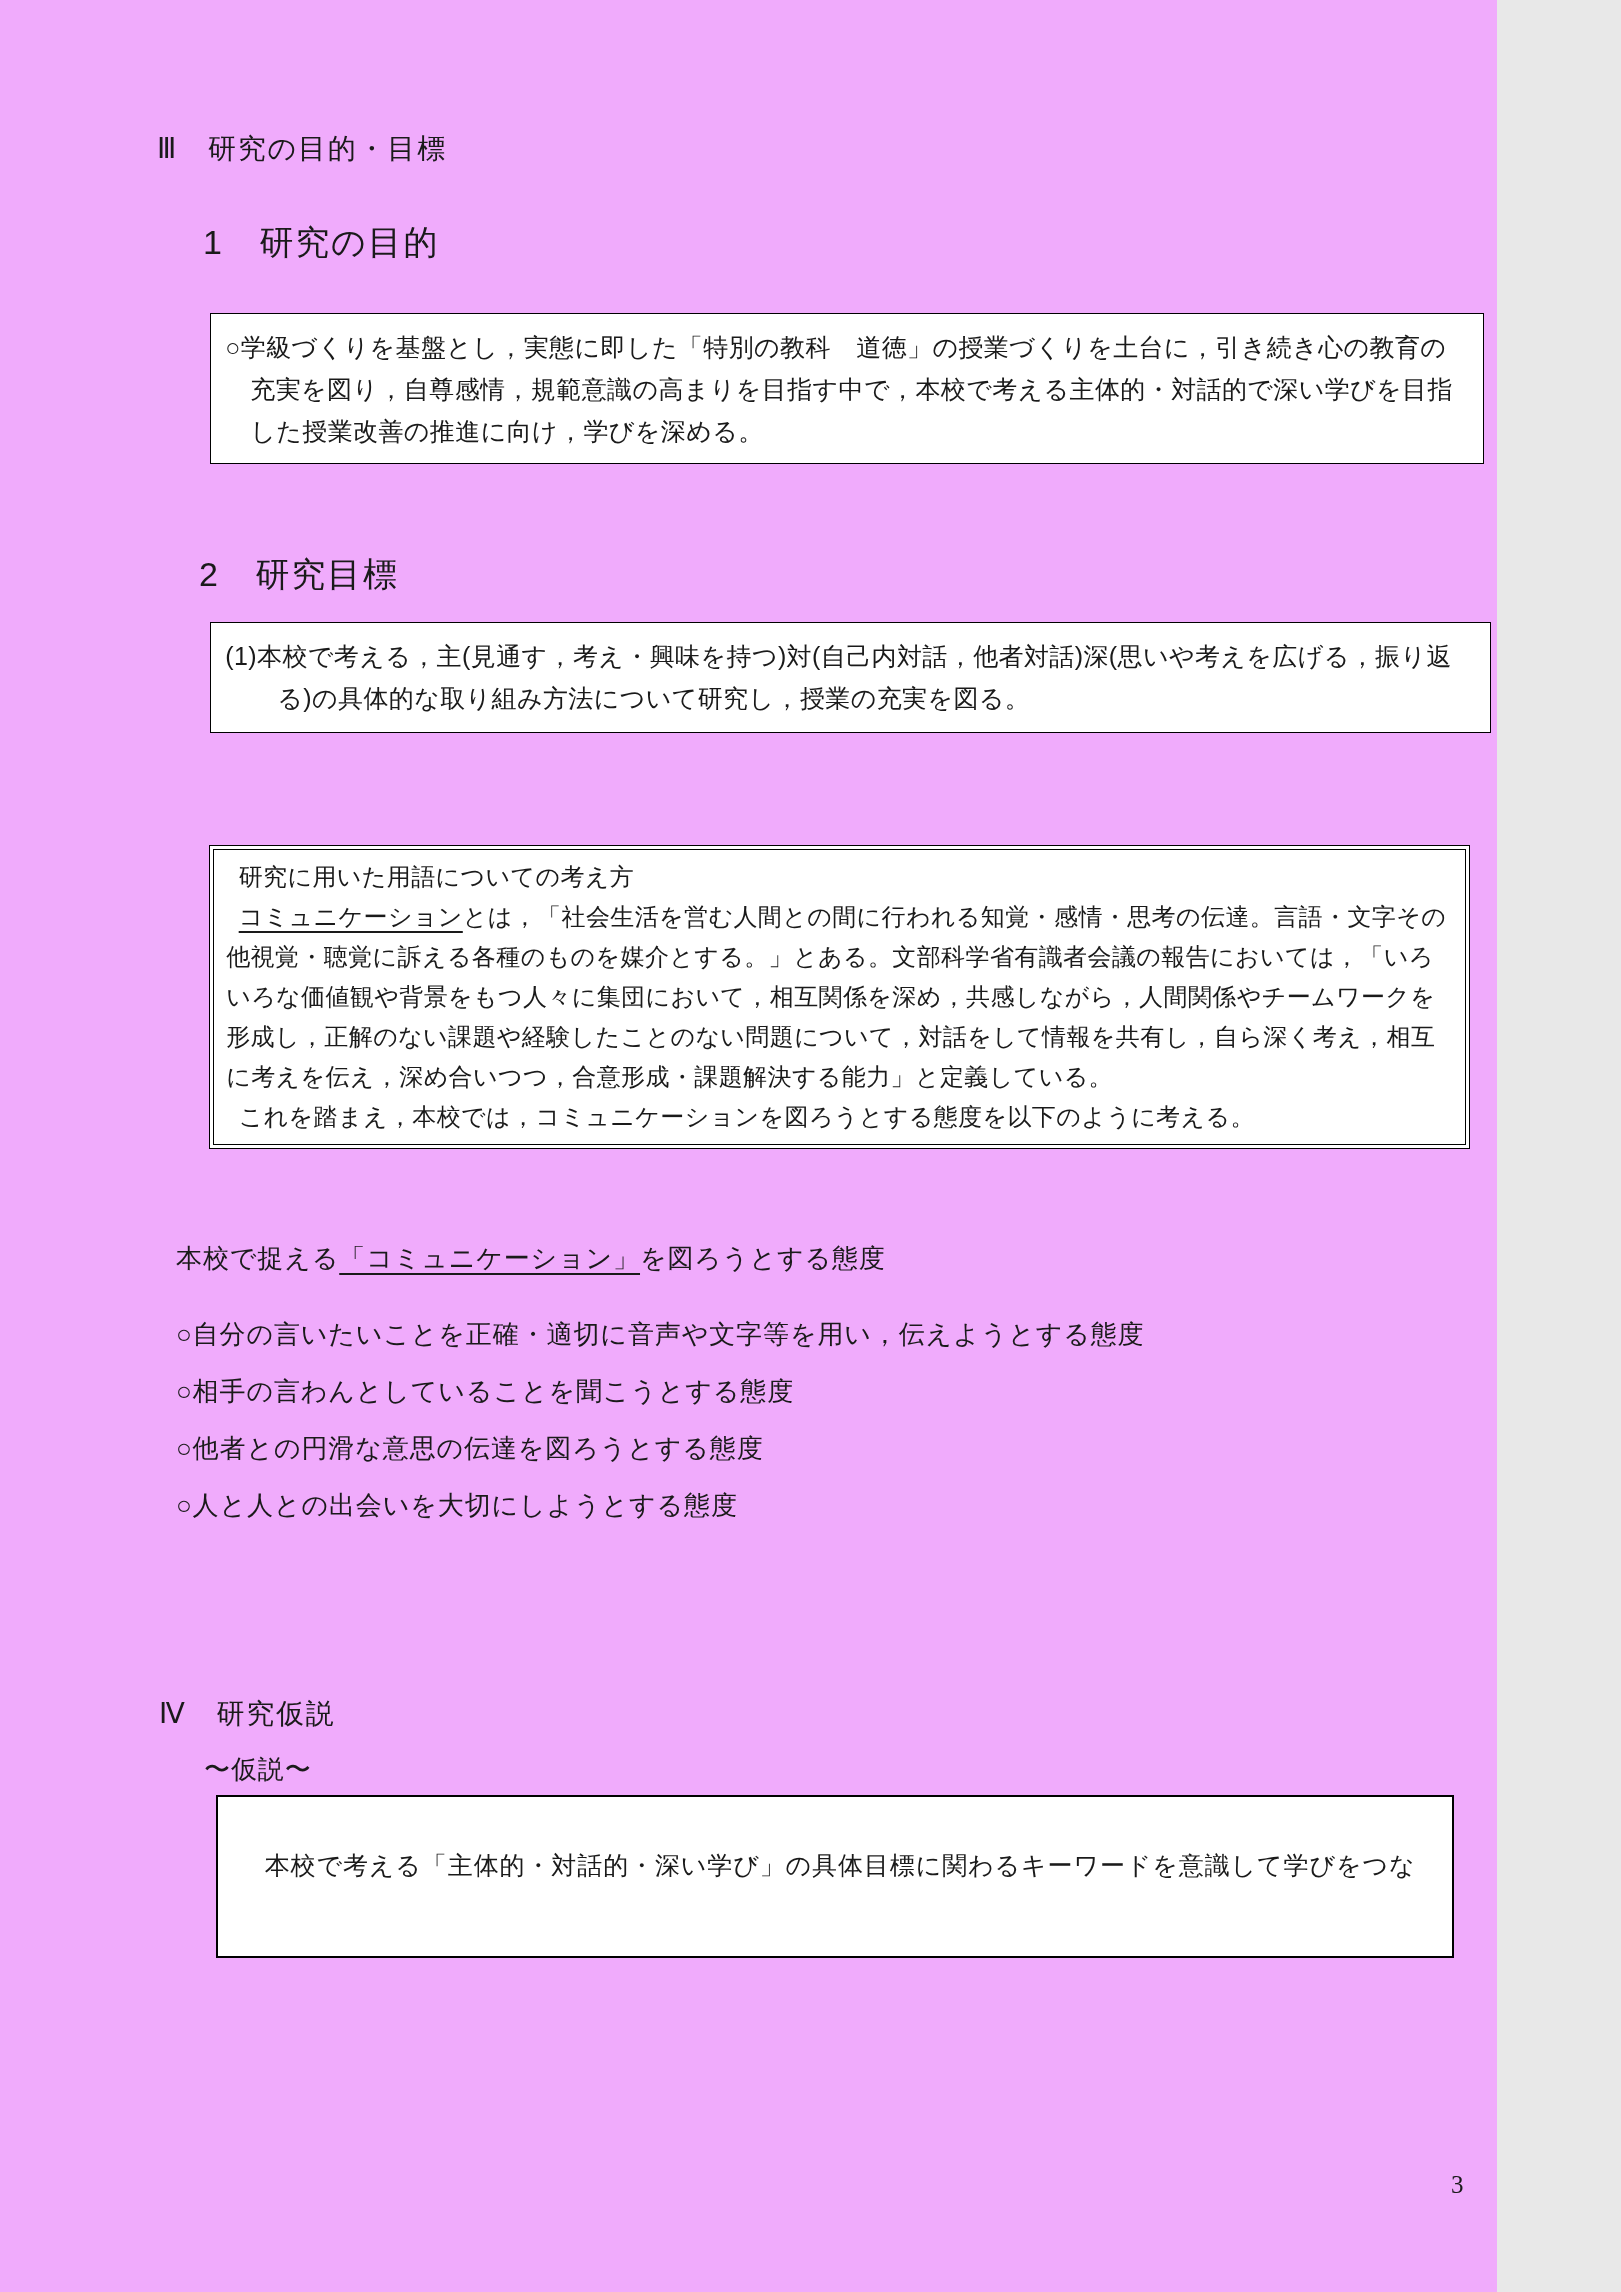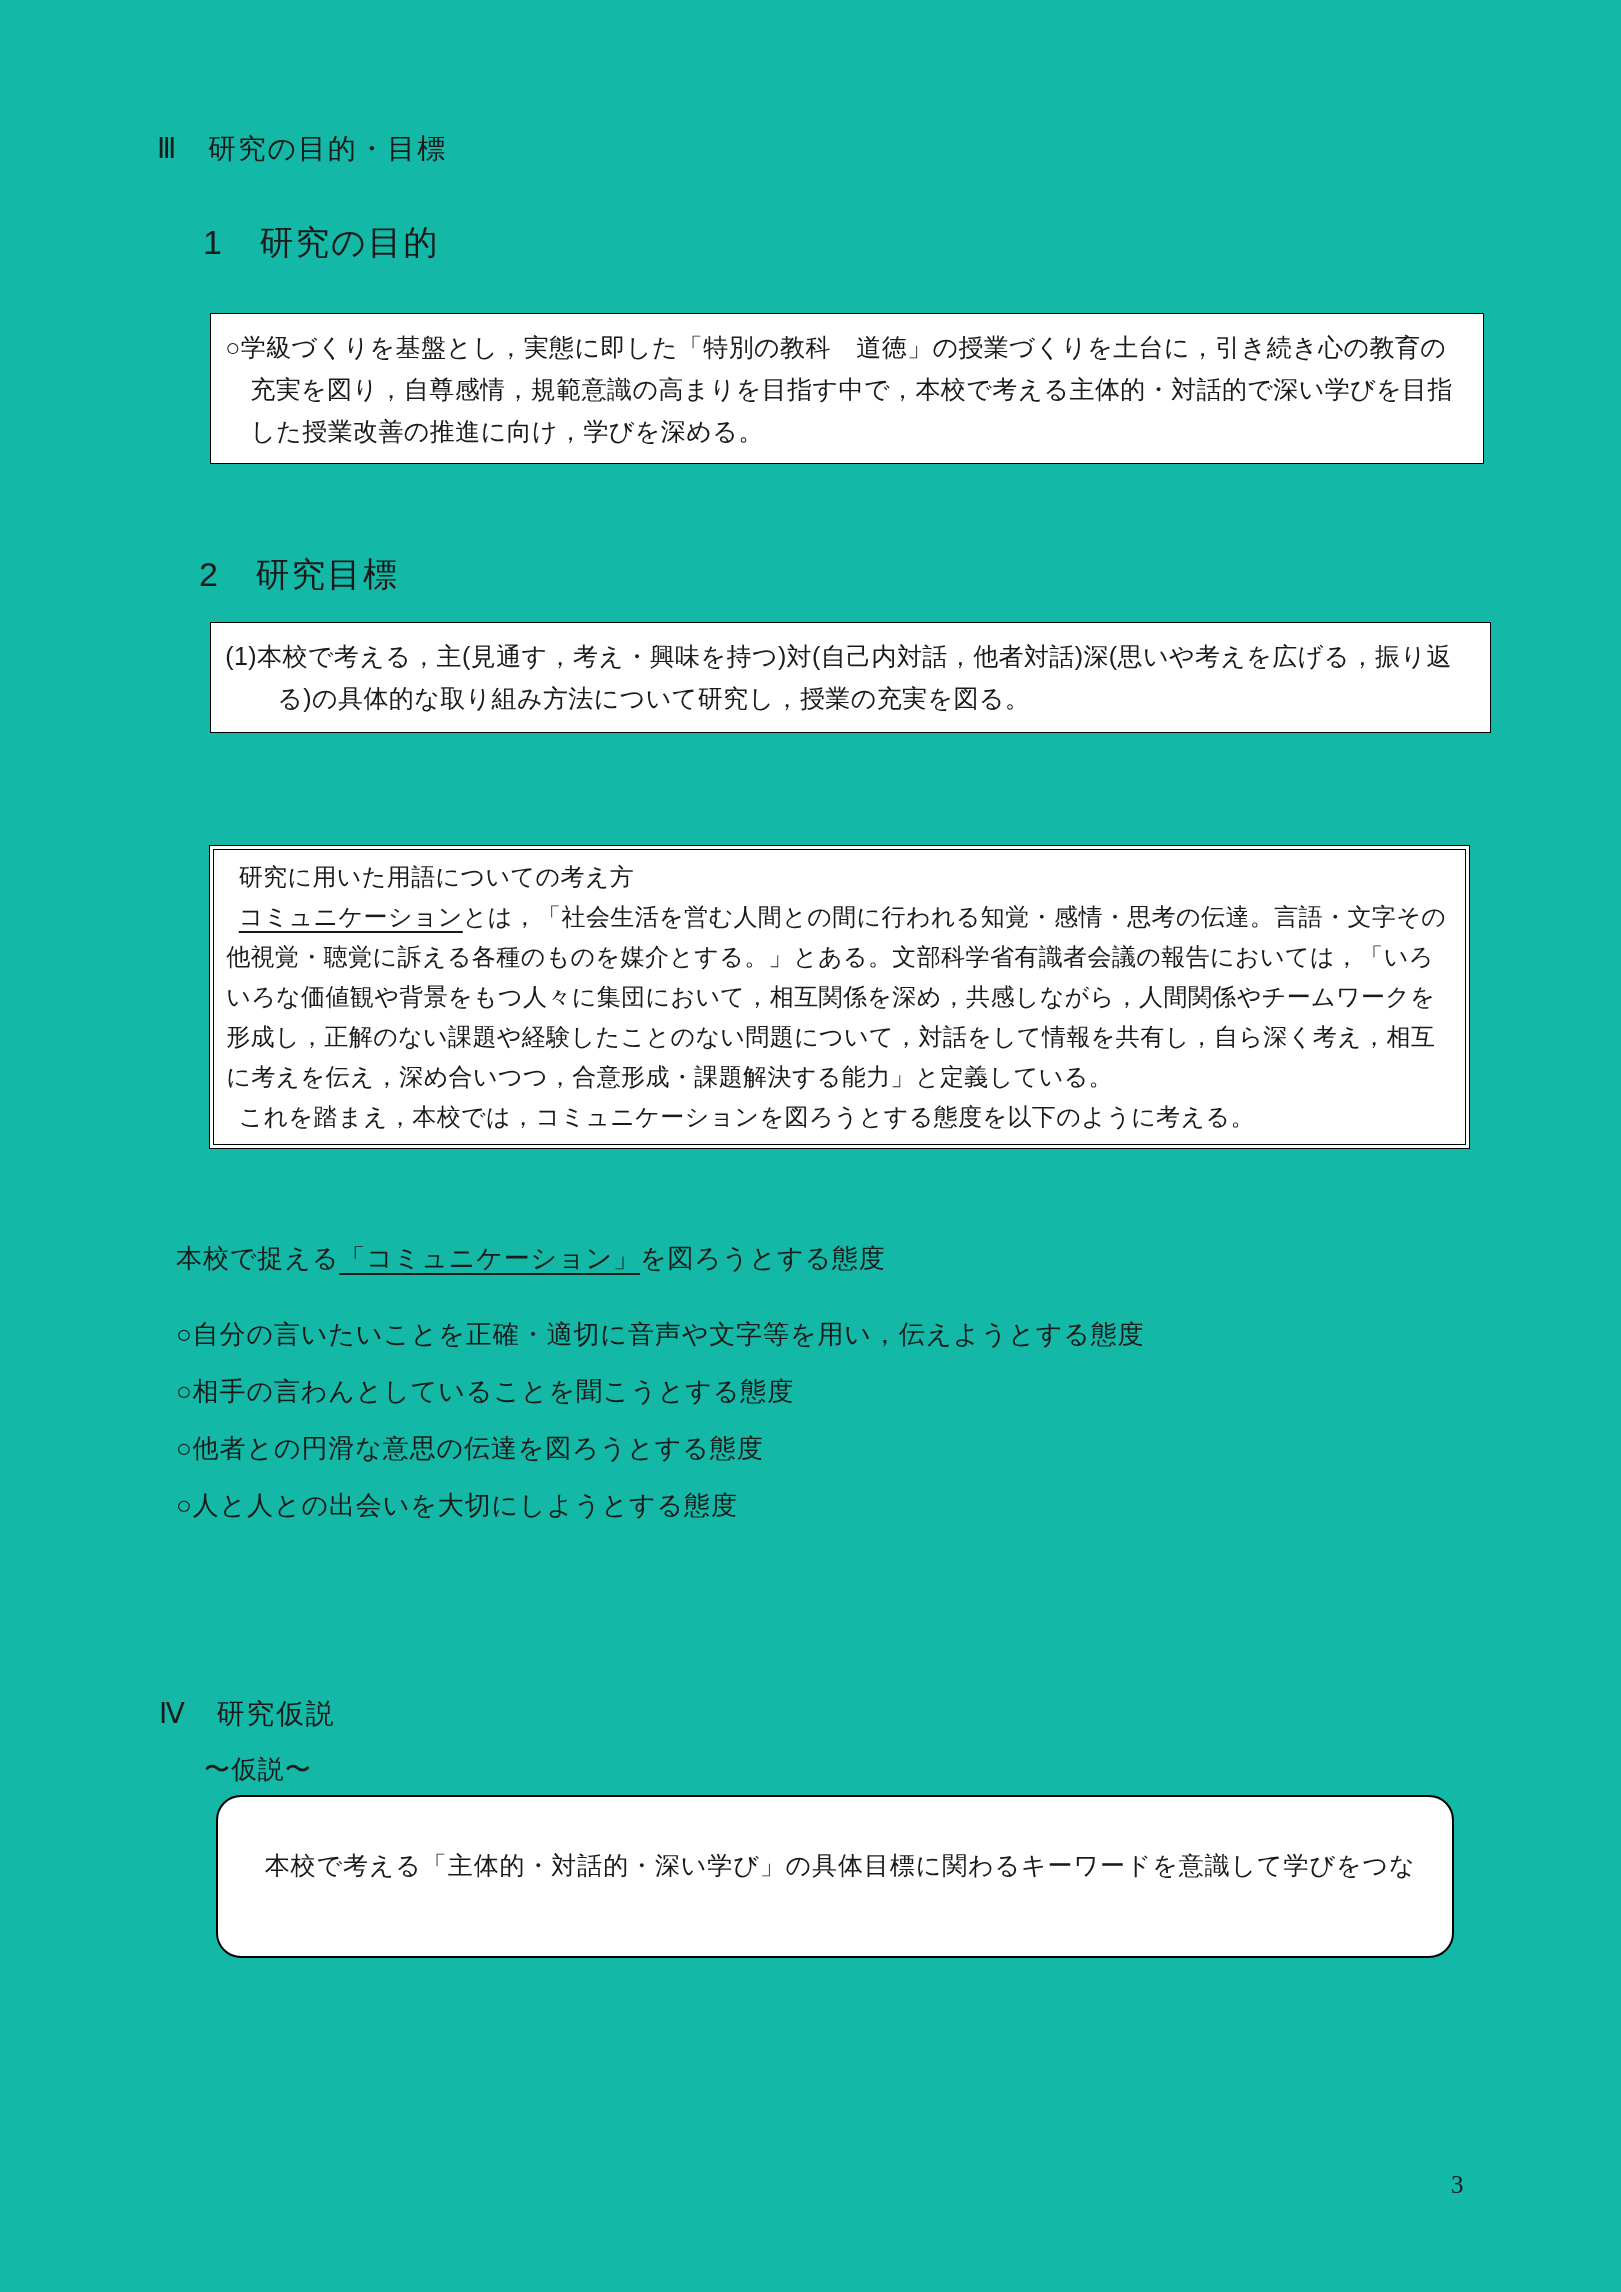--- a/index.html
+++ b/index.html
@@ -1,19 +1,19 @@
 <!DOCTYPE html>
 <html lang="ja" style="font-size:14.3px"><head>
 <meta charset="utf-8">
 <style>
   html,body{margin:0;padding:0;background:#e8e8e8;}
   .page{
     position:relative;
-    width:1621px;height:2293px;
-    background:#14b8a6;
+    width:1497px;height:2293px;
+    background:#f0abfc;
     font-family:"Liberation Sans","DejaVu Sans",sans-serif;
     color:#1a1a1a;
     overflow:hidden;
   }
   .abs{position:absolute;}
   .h-major{font-size:28px;letter-spacing:1.8px;font-weight:500;}
   .h-minor{font-size:34px;letter-spacing:1.8px;}
   .txt{font-size:25px;line-height:42px;letter-spacing:0.4px;}
   .box{
     border:1.8px solid #000;
@@ -84,20 +84,20 @@
 
   <div class="abs att-item" style="left:176px;top:1317px;">○自分の言いたいことを正確・適切に音声や文字等を用い，伝えようとする態度</div>
   <div class="abs att-item" style="left:176px;top:1374px;">○相手の言わんとしていることを聞こうとする態度</div>
   <div class="abs att-item" style="left:176px;top:1431px;">○他者との円滑な意思の伝達を図ろうとする態度</div>
   <div class="abs att-item" style="left:176px;top:1488px;">○人と人との出会いを大切にしようとする態度</div>
 
   <div class="abs h-major" style="left:159px;top:1695px;">Ⅳ　研究仮説</div>
 
   <div class="abs att-head" style="left:204px;top:1752px;">〜仮説〜</div>
 
-  <div class="abs hyp-box" style="left:216px;top:1795px;width:1238px;min-height:163px;border-radius:25px;">
+  <div class="abs hyp-box" style="left:216px;top:1795px;width:1238px;min-height:163px;">
     <div class="hyp-line hyp-indent">本校で考える「主体的・対話的・深い学び」の具体目標に関わるキーワードを意識して学びをつな</div>
   </div>
 
   <div class="abs pagenum" style="left:1451px;top:2171px;">3</div>
 
 </div>
 
 
 </body></html>

